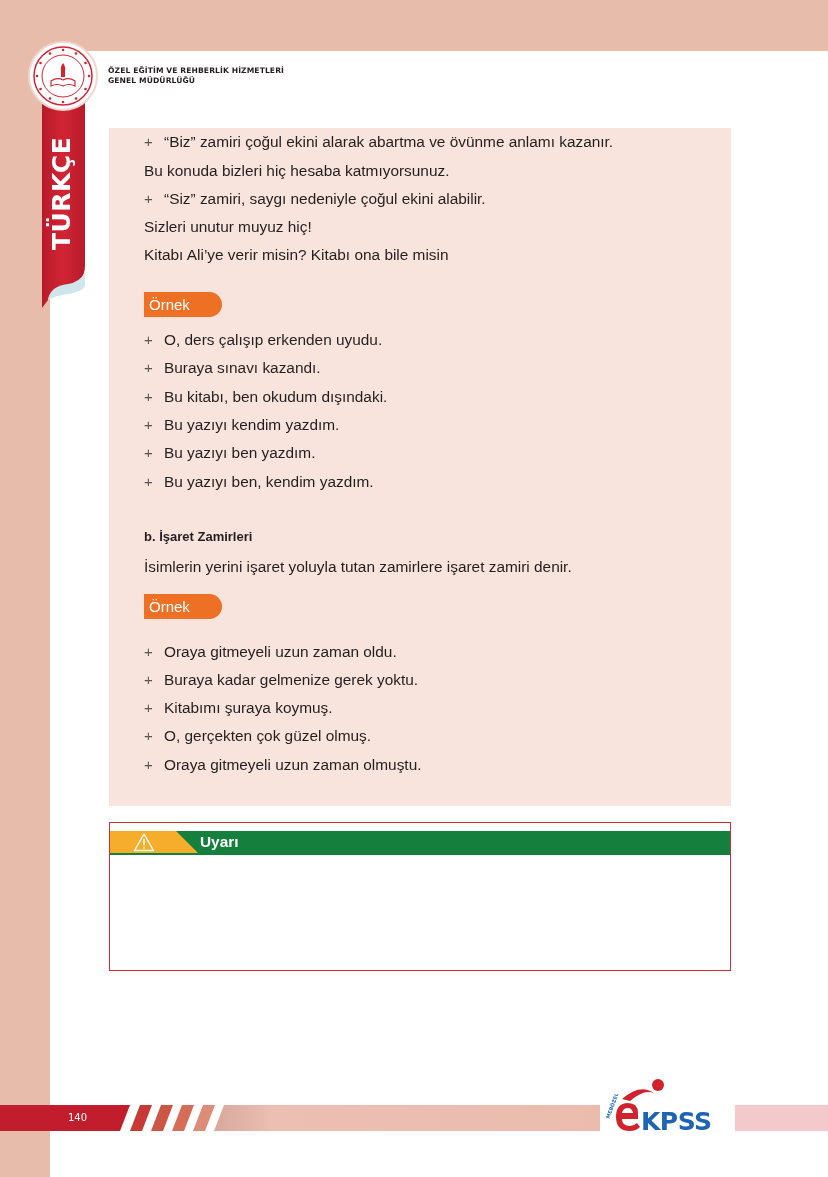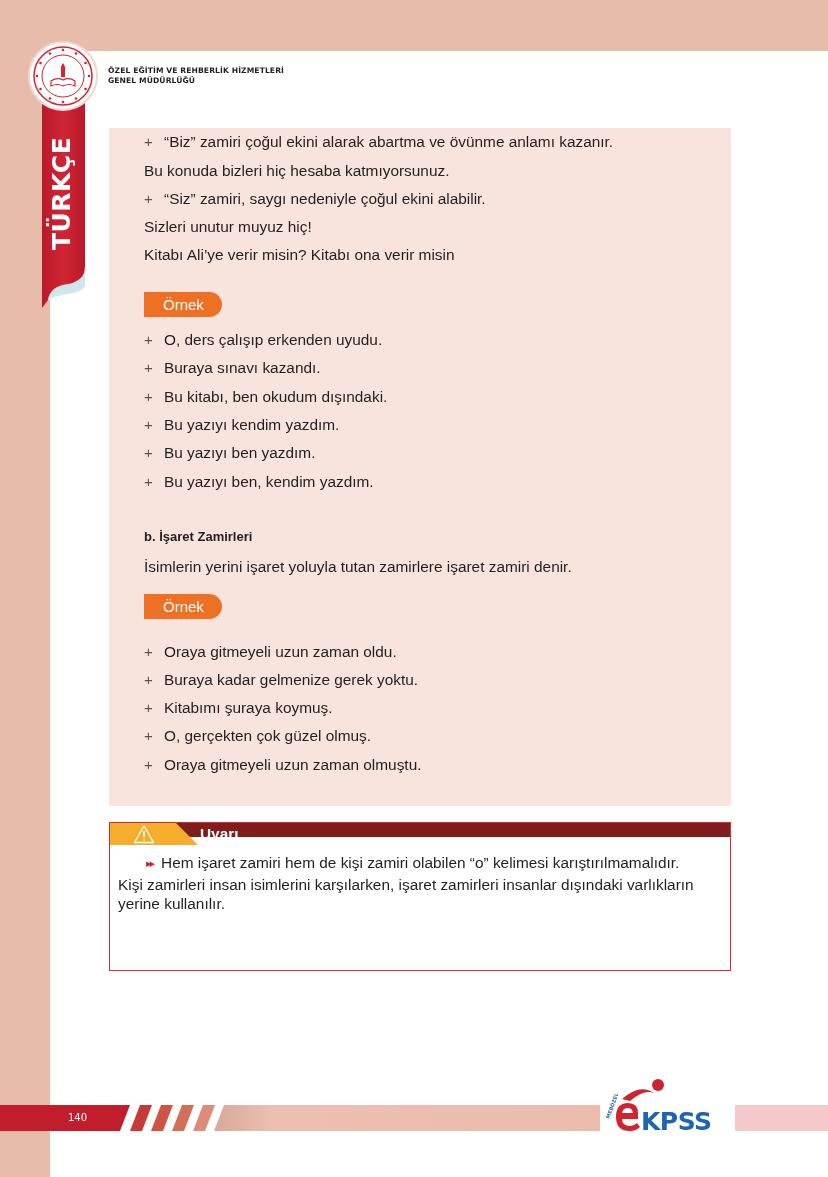--- a/index.html
+++ b/index.html
@@ -20,26 +20,26 @@
   .ribbon svg { position: absolute; left: 0; top: 0; }
   .ribbon-label { position: absolute; left: 5px; top: 150px; transform-origin: 0 0; transform: rotate(-90deg);
     color: #ffffff; font-family: "DejaVu Sans", sans-serif; font-weight: bold; font-size: 25px; letter-spacing: 0.5px; white-space: nowrap; }
 
   .content-box { position: absolute; left: 109px; top: 128px; width: 622px; height: 678px; background: #f8e4dc; }
   .line { position: absolute; left: 144px; font-size: 15.4px; line-height: 19px; white-space: nowrap; color: #231f20; }
   .line b { font-weight: normal; }
   .plus { display: inline-block; width: 20px; color: #5a5356; font-size: 15px; }
 
   .ornek { position: absolute; left: 144px; width: 78px; height: 25px; background: #ee7024;
-    border-radius: 0 13px 13px 0; color: #ffffff; font-size: 15px; line-height: 25px; padding-left: 19px; }
+    border-radius: 0 13px 13px 0; color: #ffffff; font-size: 15px; line-height: 25px; padding-left: 5px; }
 
   .heading-b { position: absolute; left: 144px; top: 529px; font-size: 13px; font-weight: bold; }
 
   .warn-box { position: absolute; left: 109px; top: 822px; width: 622px; height: 149px; border: 1.5px solid #d42a35; background: #fff; }
-  .warn-head { position: absolute; left: 0; top: 0; width: 100%; height: 14px; background: #7f1d1d; }
+  .warn-head { position: absolute; left: 0; top: 8px; width: 100%; height: 24px; background: #15803d; }
   .warn-tab { position: absolute; left: 0; top: 0; width: 88px; height: 22px; background: #f5ad2b;
     clip-path: polygon(0 0, 66px 0, 88px 22px, 0 22px); }
   .warn-icon { position: absolute; left: 23px; top: 1px; width: 22px; height: 20px; }
   .warn-title { position: absolute; left: 90px; top: 1px; color: #fff; font-weight: bold; font-size: 15.4px; line-height: 20px; }
   .warn-text { position: absolute; left: 0; top: 30px; width: 620px; padding: 0 24px 0 8px; font-size: 15.4px; line-height: 19.5px; color: #231f20; }
   .warn-para { text-indent: 28px; margin-bottom: 6px; }
   .arrow { color: #d0232e; font-size: 11px; letter-spacing: -2px; margin-right: 8px; position: relative; top: -1px; }
 
   .footer-bar { position: absolute; left: 0; top: 1105px; width: 828px; height: 26px; }
   .page-num { position: absolute; left: 68px; top: 1107px; color: #ffffff; font-family: "DejaVu Sans", sans-serif; font-size: 10px; line-height: 22px; }
@@ -94,21 +94,21 @@
   <div>ÖZEL EĞİTİM VE REHBERLİK HİZMETLERİ</div>
   <div>GENEL MÜDÜRLÜĞÜ</div>
 </div>
 
 <div class="content-box"></div>
 
 <div class="line" style="top:132px"><span class="plus">+</span><span>“Biz” zamiri çoğul ekini alarak abartma ve övünme anlamı kazanır.</span></div>
 <div class="line" style="top:161px"><span>Bu konuda </span><b>bizleri</b><span> hiç hesaba katmıyorsunuz.</span></div>
 <div class="line" style="top:189px"><span class="plus">+</span><span>“Siz” zamiri, saygı nedeniyle çoğul ekini alabilir.</span></div>
 <div class="line" style="top:217px"><b>Sizleri</b><span> unutur muyuz hiç!</span></div>
-<div class="line" style="top:245px"><span>Kitabı Ali’ye verir misin? Kitabı </span><b>ona</b><span> verir misin</span></div>
+<div class="line" style="top:245px"><span>Kitabı Ali’ye verir misin? Kitabı </span><b>ona</b><span> bile misin</span></div>
 
 <div class="ornek" style="top:292px">Örnek</div>
 
 <div class="line" style="top:330px"><span class="plus">+</span><span></span><b>O</b><span>, ders çalışıp erkenden uyudu.</span></div>
 <div class="line" style="top:358px"><span class="plus">+</span><span></span><b>Buraya</b><span> sınavı kazandı.</span></div>
 <div class="line" style="top:387px"><span class="plus">+</span><span>Bu kitabı, </span><b>ben</b><span> okudum dışındaki.</span></div>
 <div class="line" style="top:415px"><span class="plus">+</span><span>Bu yazıyı </span><b>kendim</b><span> yazdım.</span></div>
 <div class="line" style="top:443px"><span class="plus">+</span><span>Bu yazıyı </span><b>ben</b><span> yazdım.</span></div>
 <div class="line" style="top:472px"><span class="plus">+</span><span>Bu yazıyı </span><b>ben, kendim</b><span> yazdım.</span></div>
 
@@ -127,21 +127,20 @@
   <div class="warn-head">
     <div class="warn-tab"></div>
     <svg class="warn-icon" viewBox="0 0 22 20">
       <path d="M11 2 L20.5 18.5 H1.5 Z" fill="none" stroke="#ffffff" stroke-width="1.4" stroke-linejoin="round"></path>
       <rect x="10.2" y="7" width="1.6" height="6.5" fill="#ffffff"></rect>
       <rect x="10.2" y="15" width="1.6" height="1.6" fill="#ffffff"></rect>
     </svg>
     <span class="warn-title">Uyarı</span>
   </div>
   <div class="warn-text">
-    <p class="warn-para"><span class="arrow">▸▸</span><span>Hem işaret zamiri hem de kişi zamiri olabilen “o” kelimesi karıştırılmamalıdır.  Kişi zamirleri insan isimlerini karşılarken, işaret zamirleri insanlar dışındaki varlıkların yerine kullanılır.</span></p>
   </div>
 </div>
 
 <svg class="footer-bar" width="828" height="26" viewBox="0 0 828 26">
   <defs>
     <linearGradient id="fg" x1="0" x2="1" y1="0" y2="0">
       <stop offset="0" stop-color="#d8a89c"></stop>
       <stop offset="0.15" stop-color="#ebbfb2"></stop>
       <stop offset="1" stop-color="#ebbcae"></stop>
     </linearGradient>

